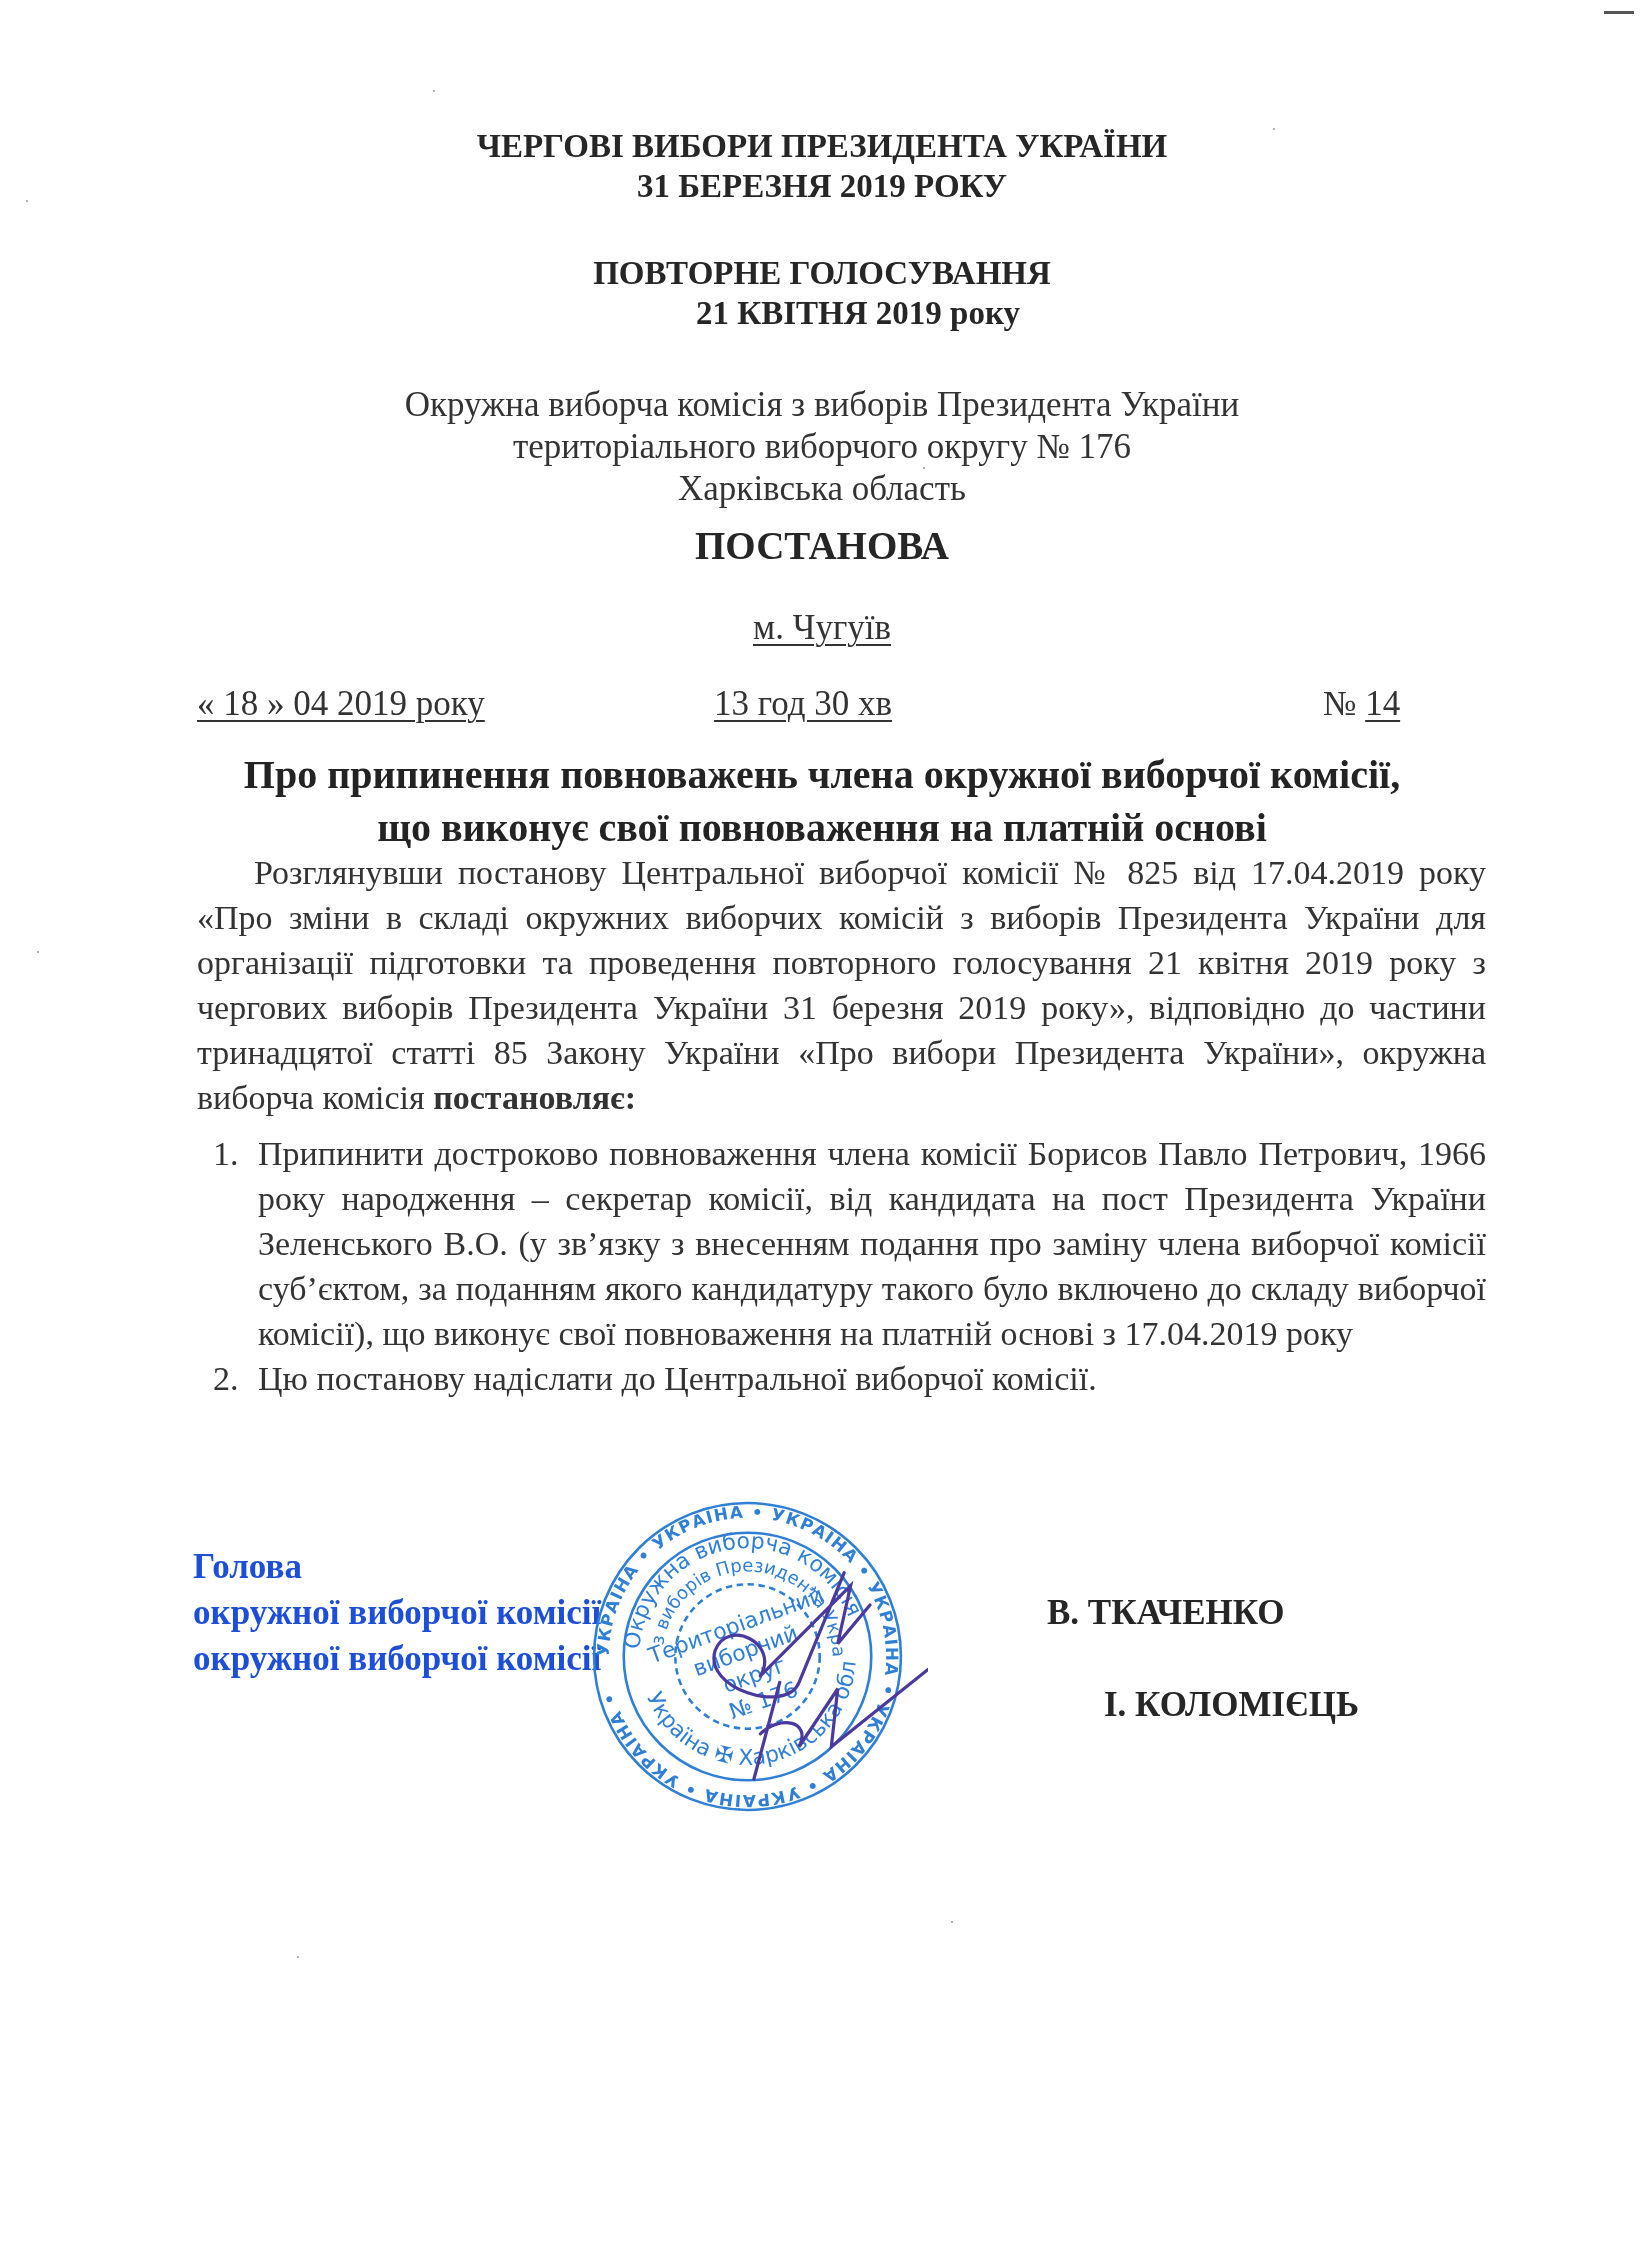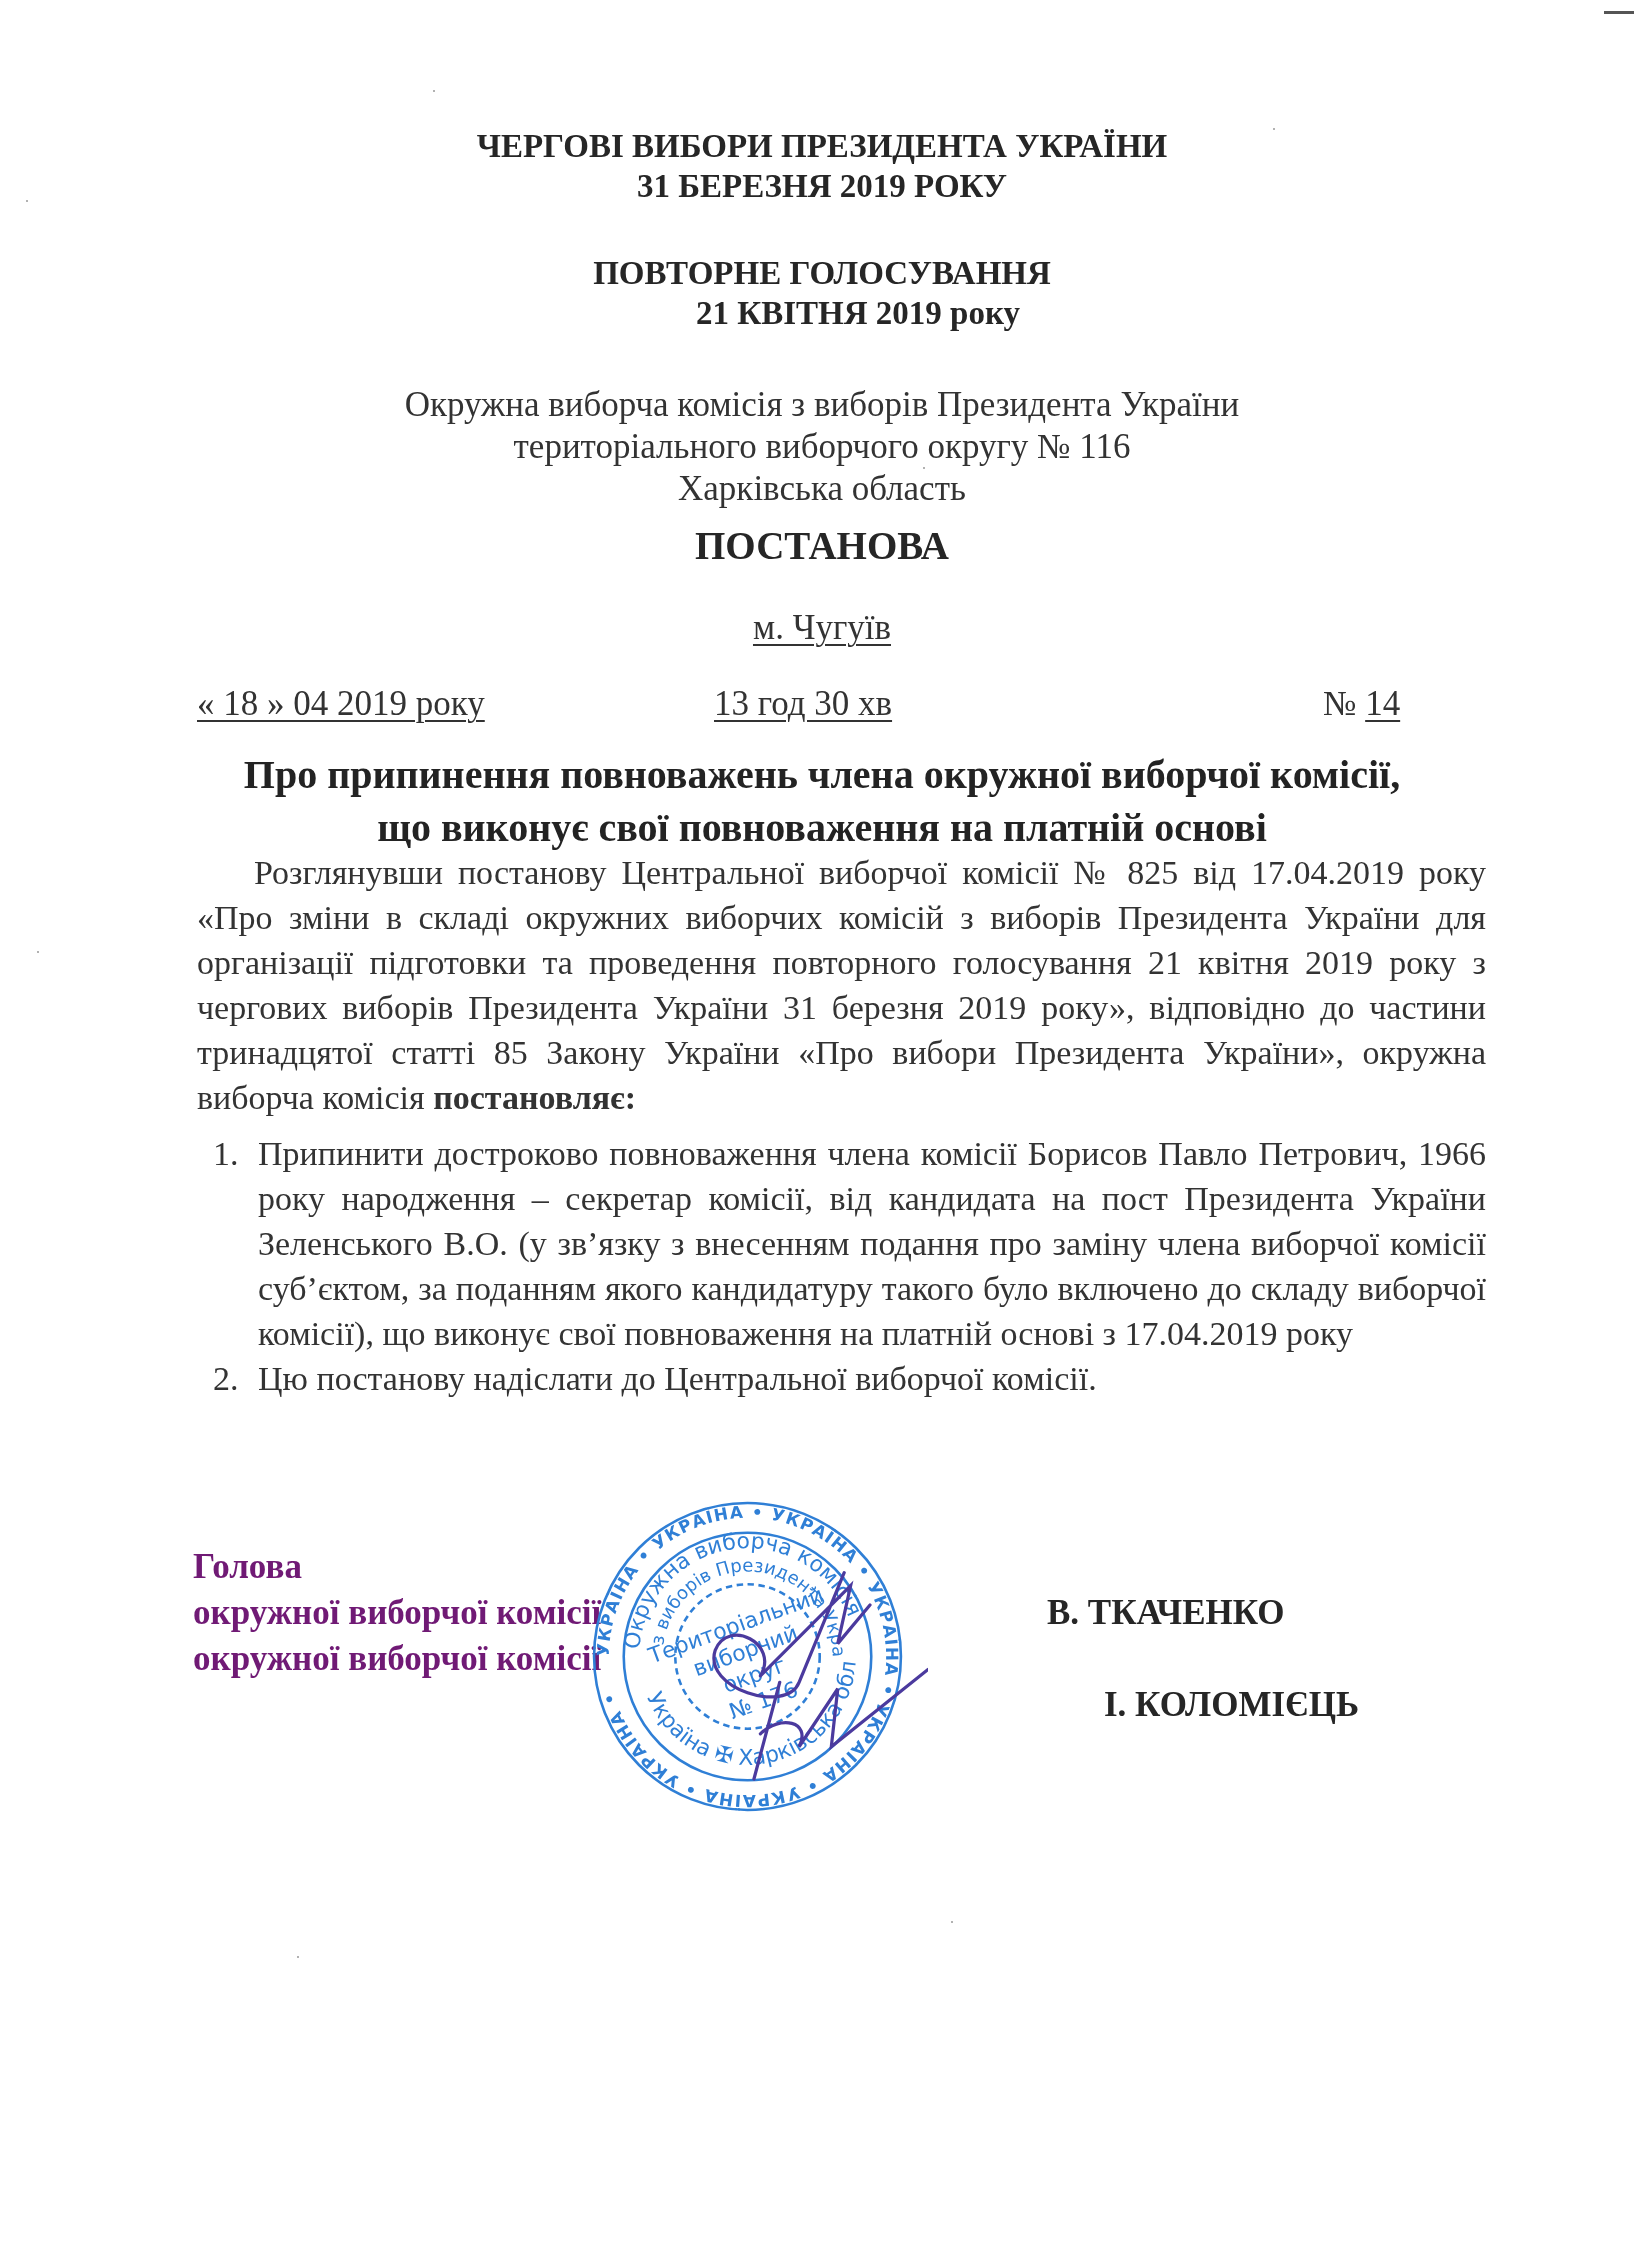--- a/index.html
+++ b/index.html
@@ -9,37 +9,37 @@
   .center { left: 0; width: 1644px; text-align: center; }
   .hdr { font-weight: bold; font-size: 33px; line-height: 40px; color: #262626; }
   .sub { font-size: 35px; line-height: 41px; color: #333; }
   .u { text-decoration: underline; text-underline-offset: 5.2px; text-decoration-thickness: 1.9px; }
   .title { font-weight: bold; font-size: 40px; line-height: 53px; color: #232323; }
   .para { left: 197px; width: 1289px; font-size: 34px; line-height: 45px; text-align: justify; color: #333; }
   .para .indent { display: inline-block; width: 57px; }
   .list { left: 213px; width: 1273px; font-size: 34px; line-height: 45px; color: #333; }
   .li { position: relative; padding-left: 45px; text-align: justify; }
   .li .num { position: absolute; left: 0; top: 0; }
-  .sig { left: 193px; font-weight: bold; font-size: 35px; line-height: 46px; color: #701a75; }
+  .sig { left: 193px; font-weight: bold; font-size: 35px; line-height: 46px; color: #1d4ed8; }
   .signame { font-weight: bold; font-size: 35px; color: #262626; }
   .speck { position: absolute; width: 1.9px; height: 1.9px; background: #9a9a9a; border-radius: 50%; }
   .corner-mark { position: absolute; left: 1604px; top: 11px; width: 30px; height: 2.6px; background: #555; }
 </style>
 </head>
 <body>
 
 <div class="corner-mark"></div>
 
 <div class="abs center hdr" style="top:126px;">ЧЕРГОВІ ВИБОРИ ПРЕЗИДЕНТА УКРАЇНИ</div>
 <div class="abs center hdr" style="top:166px;">31 БЕРЕЗНЯ 2019 РОКУ</div>
 <div class="abs center hdr" style="top:253px;">ПОВТОРНЕ ГОЛОСУВАННЯ</div>
 <div class="abs center hdr" style="top:293px;margin-left:36px;">21 КВІТНЯ 2019 року</div>
 
 <div class="abs center sub" style="top:384px;">Окружна виборча комісія з виборів Президента України</div>
-<div class="abs center sub" style="top:426px;">територіального виборчого округу № 116</div>
+<div class="abs center sub" style="top:426px;">територіального виборчого округу № 176</div>
 <div class="abs center sub" style="top:468px;">Харківська область</div>
 
 <div class="abs center hdr" style="top:526px; font-size:39px;">ПОСТАНОВА</div>
 <div class="abs center sub" style="top:607px;">
   <span class="u">м. Чугуїв</span>
 </div>
 
 <div class="abs sub u" style="left:197px; top:683px;">« 18 »  04  2019 року</div>
 <div class="abs sub u" style="left:714px; top:683px;">13 год 30 хв</div>
 <div class="abs sub" style="left:1323px; top:683px;">

